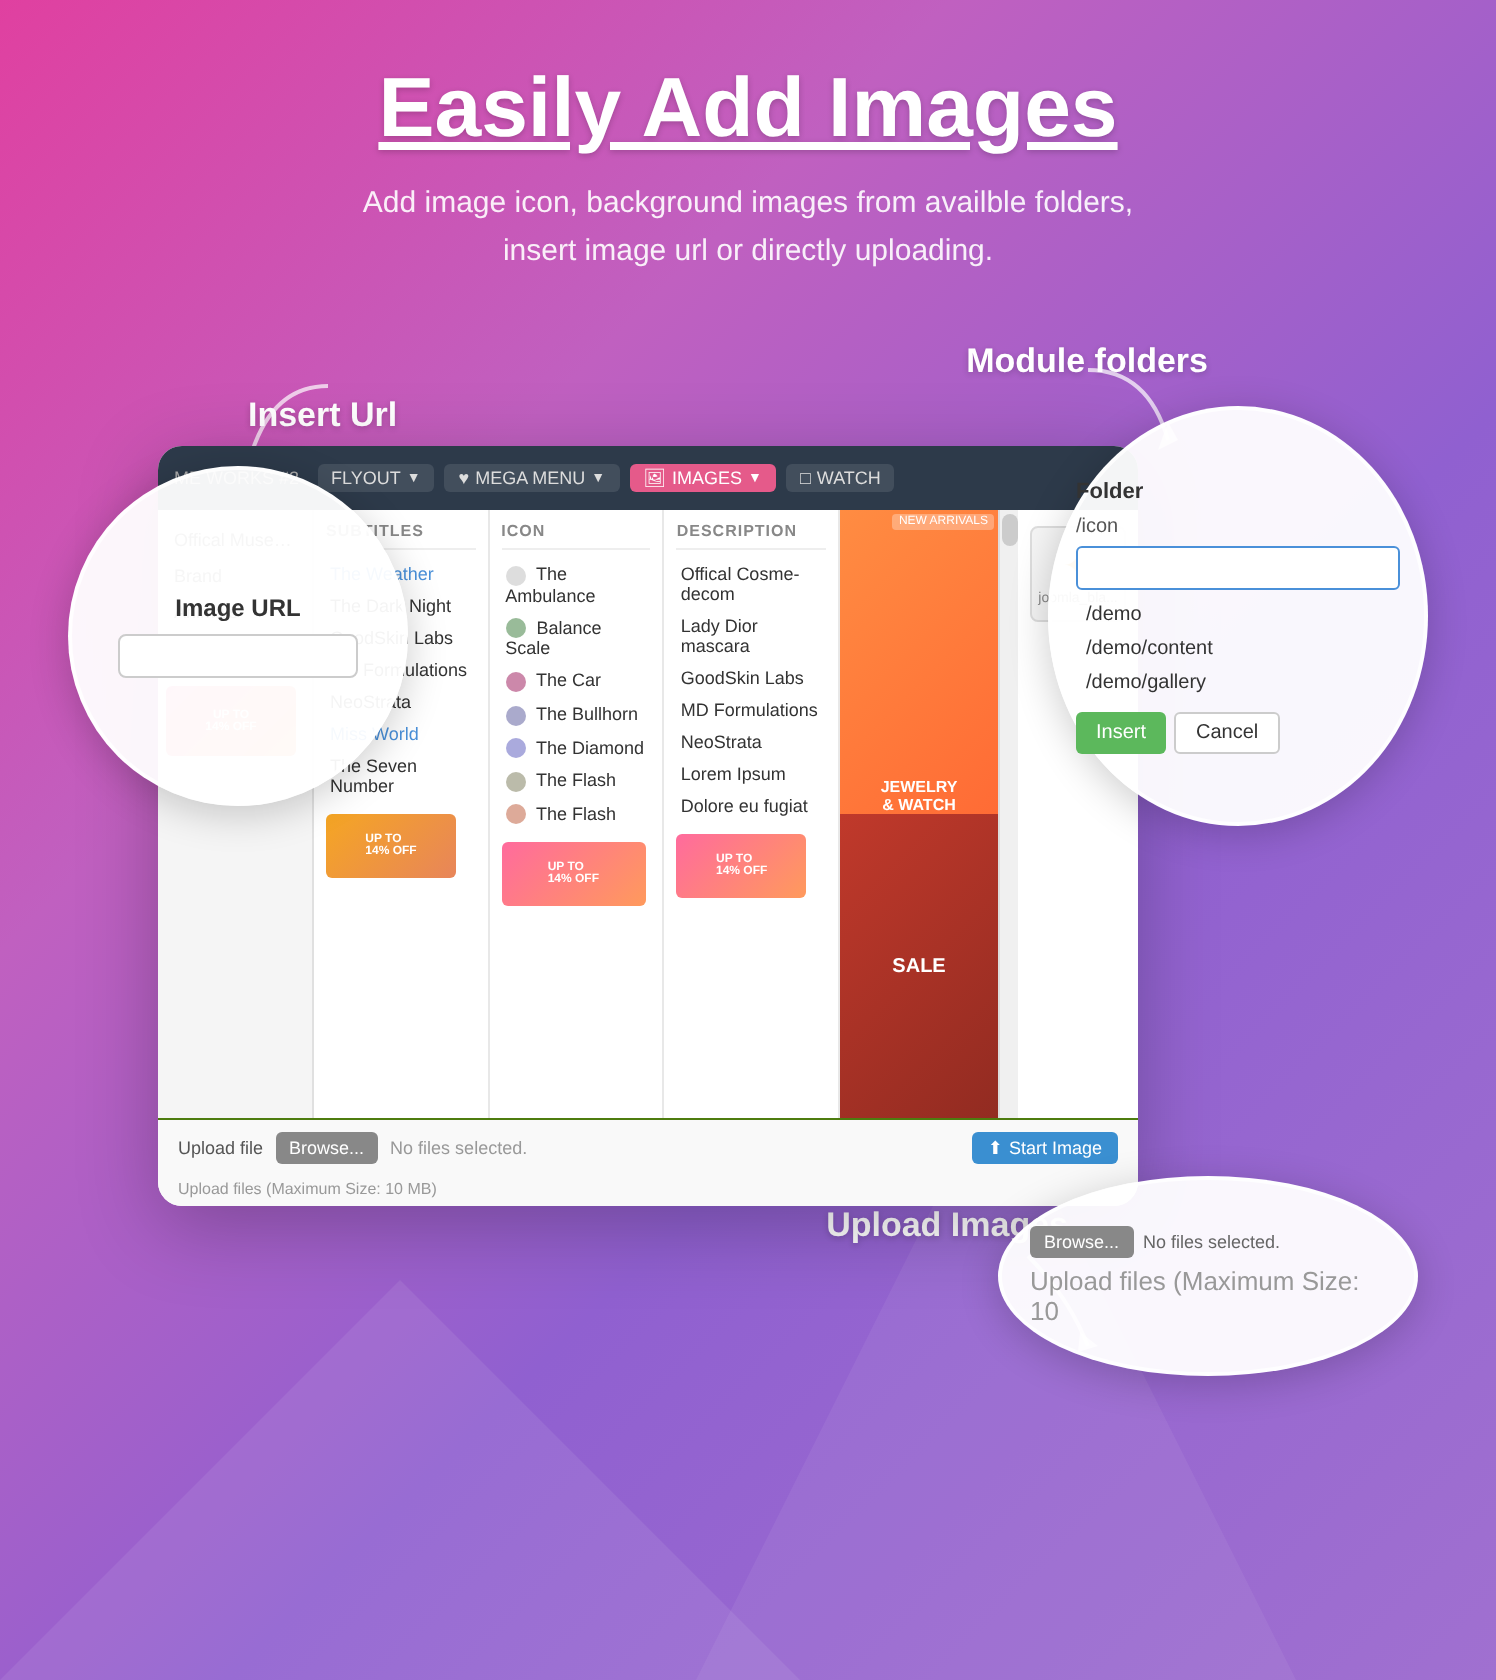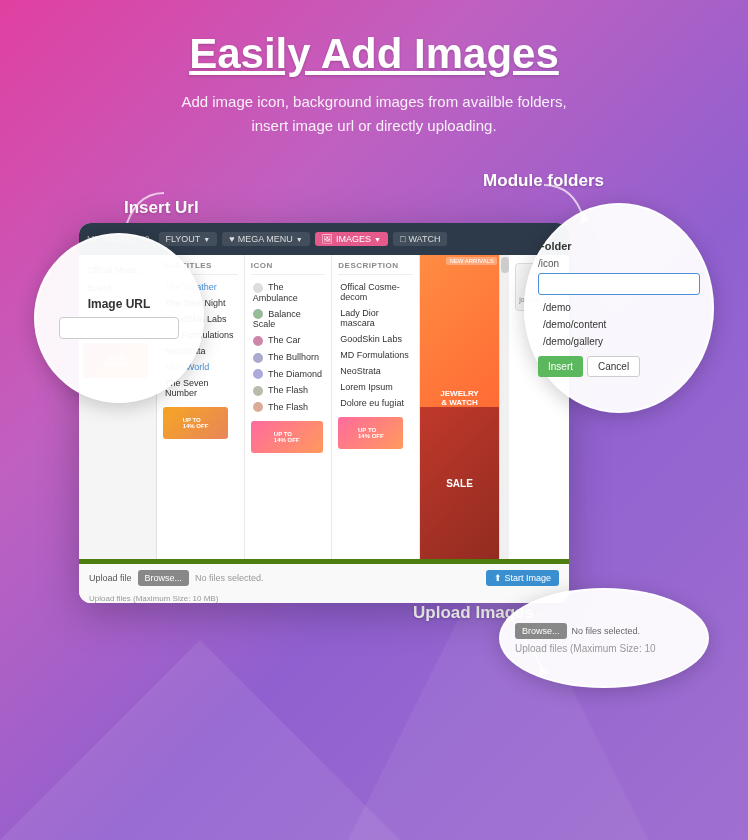--- a/index.html
+++ b/index.html
@@ -205,21 +205,21 @@
       height: 10px;
       background: #ddd;
       border-radius: 50%;
       margin-right: 3px;
       vertical-align: middle;
     }
 
     
     .ui-upload-bar {
       background: #f9f9f9;
-      border-top: 5px solid #4d7c0f;
+      border-top: 1px solid #4d7c0f;
       padding: 6px 10px;
       display: flex;
       align-items: center;
       gap: 6px;
       font-size: 9px;
       color: #666;
       flex-shrink: 0;
     }
     .upload-label { font-size: 9px; color: #555; }
     .browse-btn {
@@ -361,21 +361,21 @@
     .browse-btn-sm {
       background: #888;
       color: #fff;
       border: none;
       padding: 3px 7px;
       border-radius: 3px;
       font-size: 9px;
       cursor: pointer;
     }
     .no-file-sm { font-size: 9px; color: #666; }
-    .upload-note-sm { font-size: 10px; color: #999; }
+    .upload-note-sm { font-size: 13px; color: #999; }
 
     
     .label-insert-url {
       position: absolute;
       left: 100px;
       top: 35px;
       font-size: 17px;
       font-weight: 700;
       color: #fff;
       text-shadow: 0 1px 3px rgba(0,0,0,0.2);

